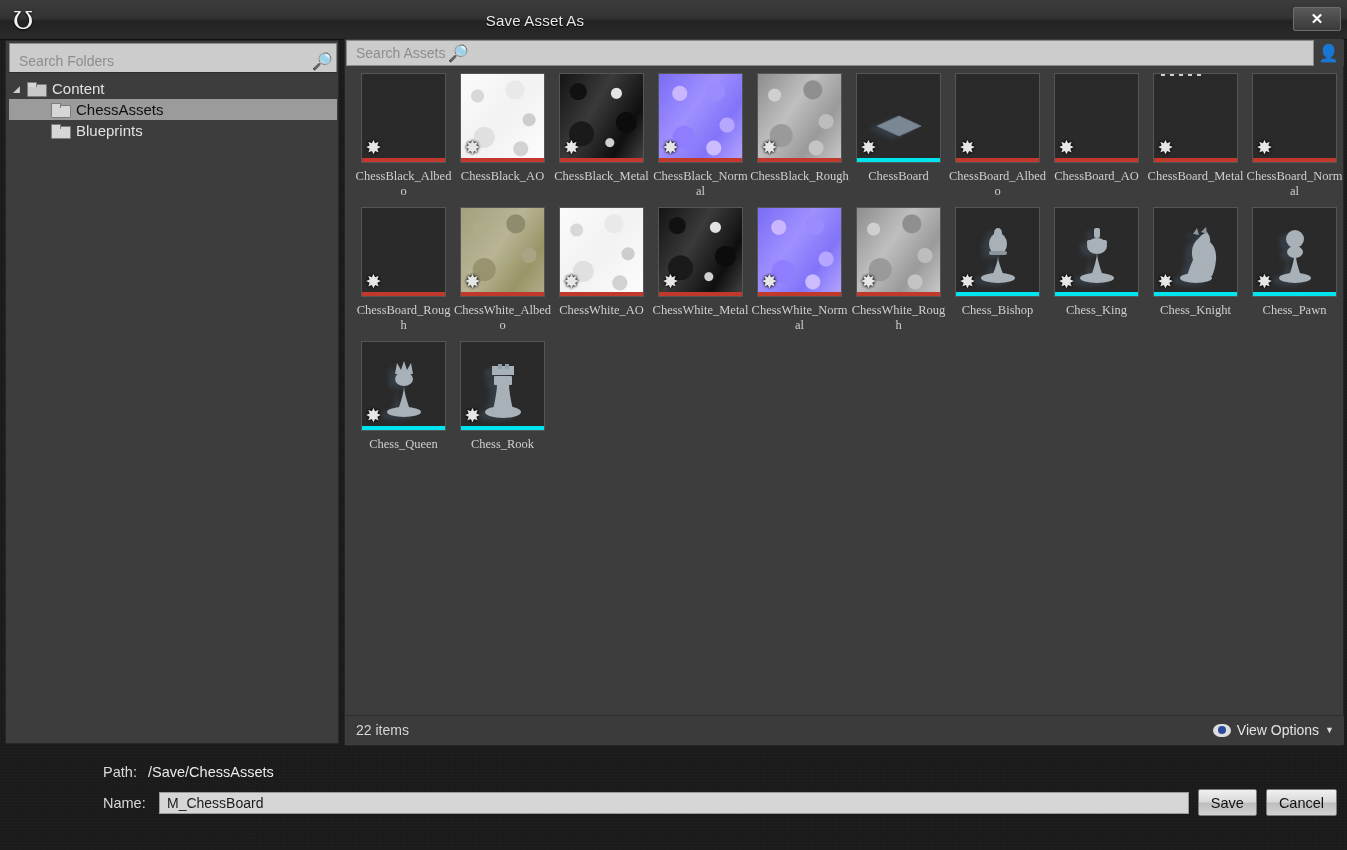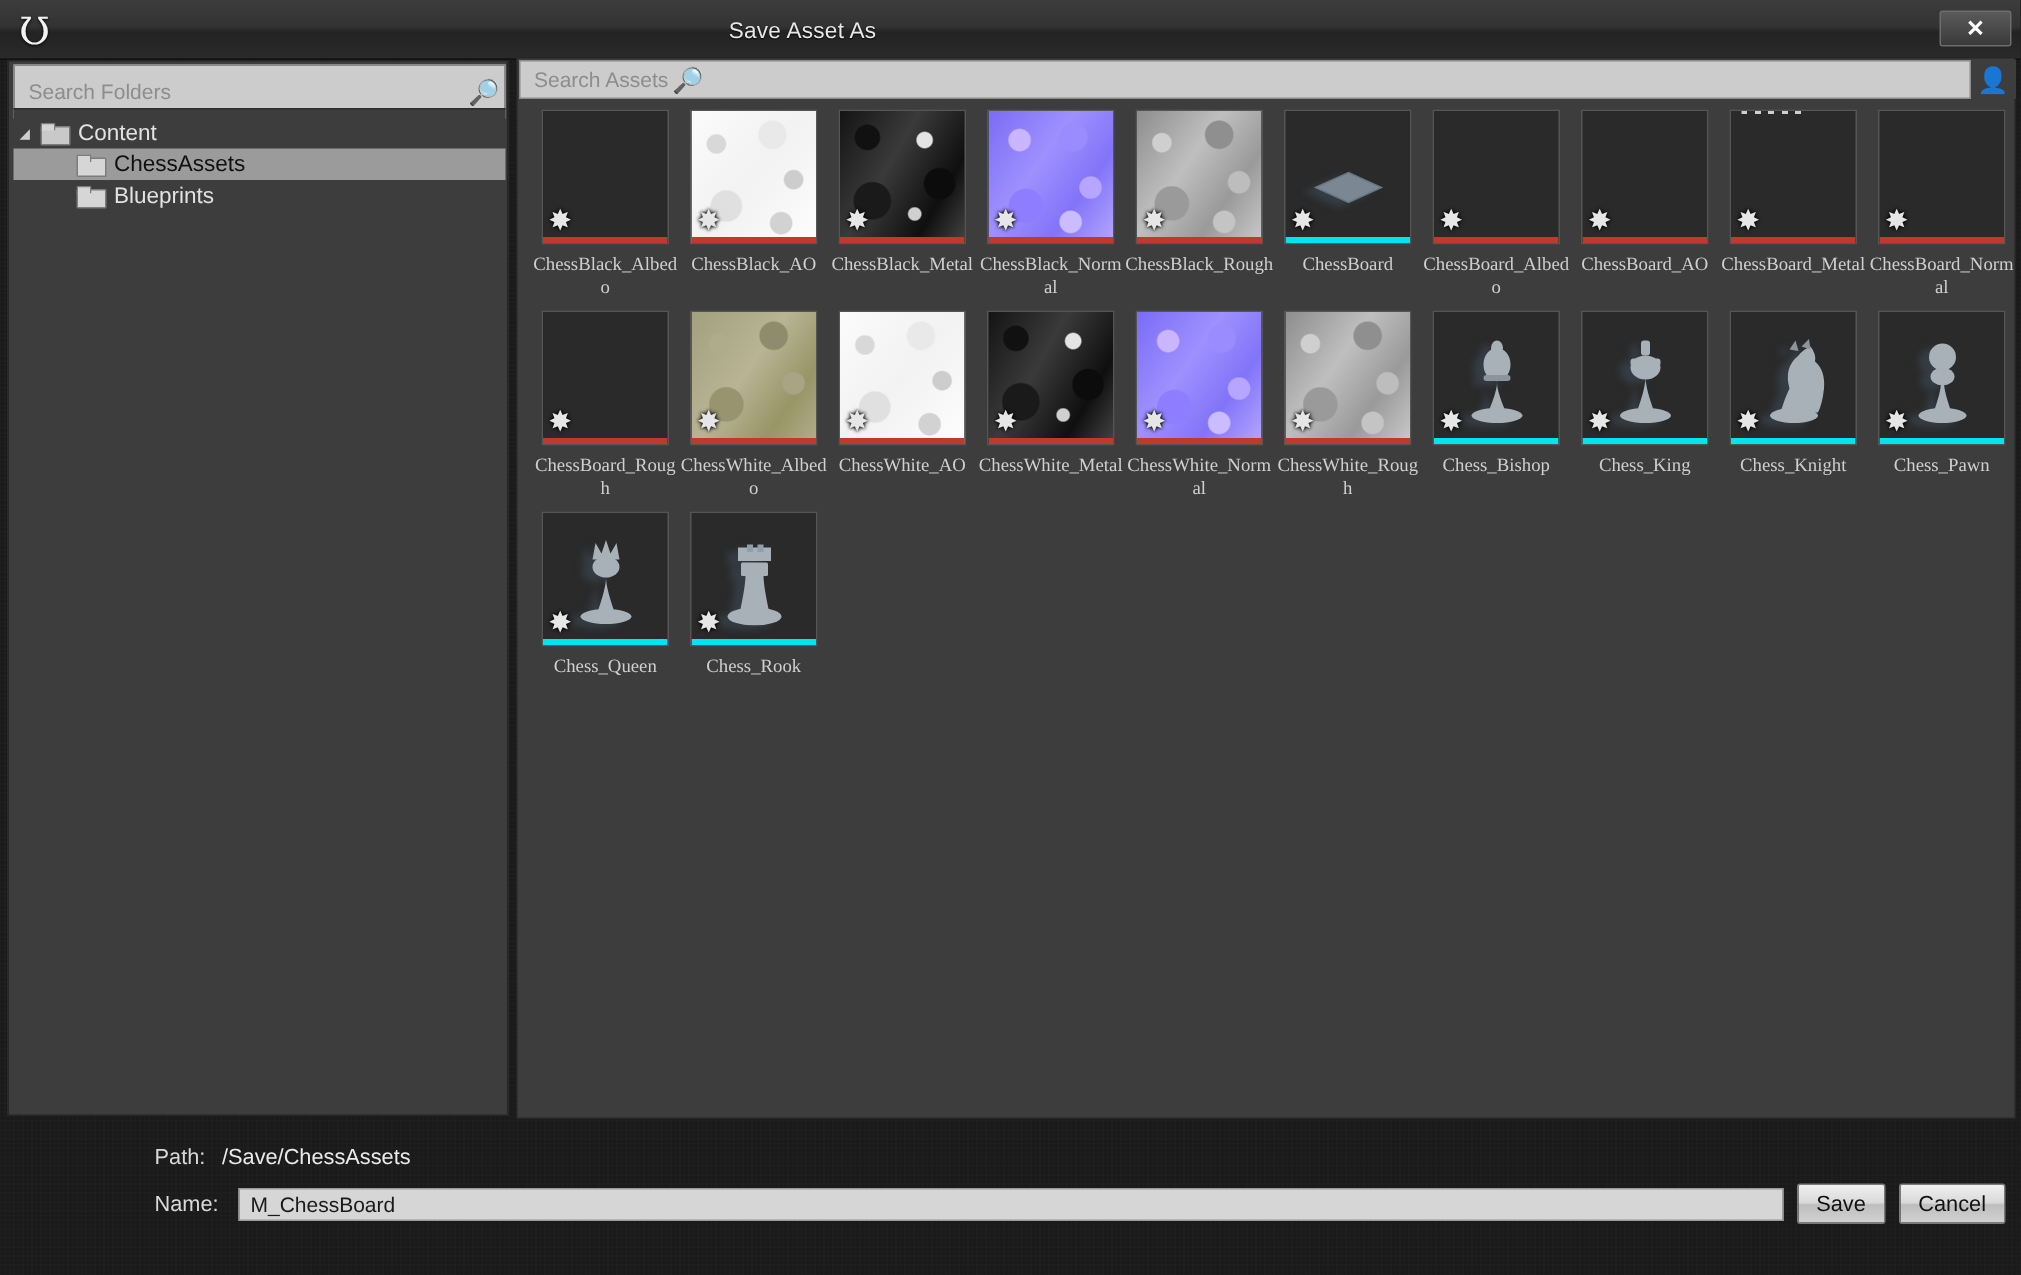--- a/index.html
+++ b/index.html
@@ -606,20 +606,28 @@
                 <rect x="21" y="10" width="4" height="5" fill="#8fa0ad"></rect>
                 <rect x="28" y="10" width="4" height="5" fill="#8fa0ad"></rect>
               </svg></div>
             <div class="type-badge">✸</div>
             <div class="thumb-strip" style="background: rgb(0, 229, 238);"></div>
           </div>
           <div class="asset-label">Chess_Rook</div>
         </div>
       </div>
 
+    <div class="grid-footer">
+      <div class="items-count">22 items</div>
+      <div class="view-options">
+        <span class="eye-icon"></span>
+        <span>View Options</span>
+        <span class="caret">▼</span>
+      </div>
+    </div>
   </div>
 
   <div class="bottom-area">
     <div class="path-row">
       <span class="form-label">Path:</span>
       <span class="path-value">/Save/ChessAssets</span>
     </div>
     <div class="name-row">
       <span class="form-label">Name:</span>
       <input class="name-input" value="M_ChessBoard" style="">

